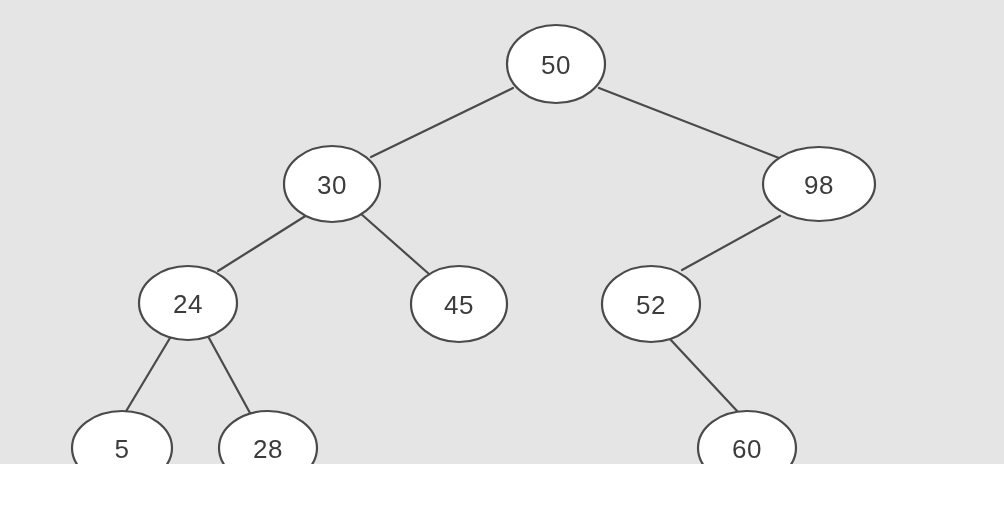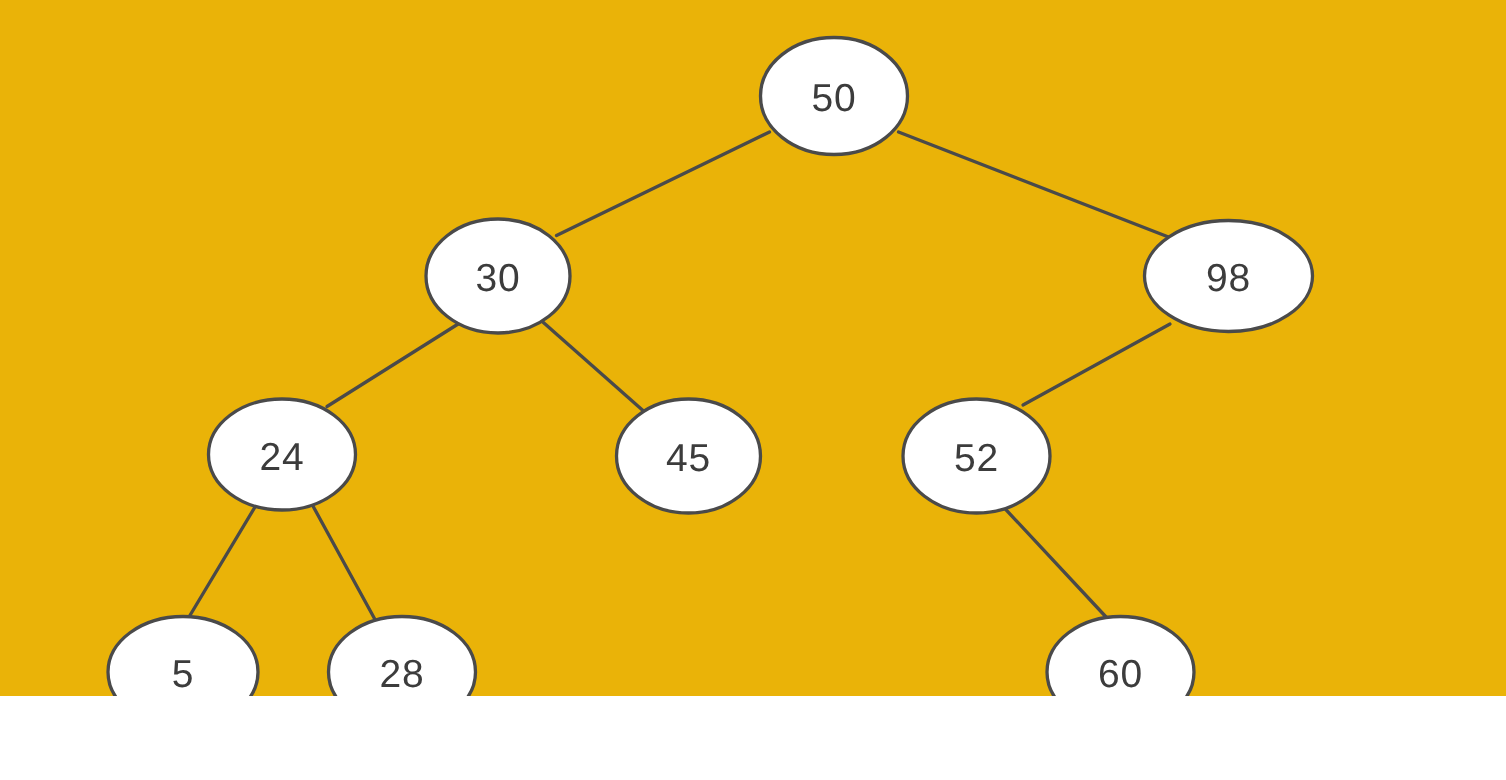--- a/index.html
+++ b/index.html
@@ -8,21 +8,21 @@
     padding: 0;
     background: #ffffff;
   }
   body {
     font-family: "Liberation Sans", sans-serif;
   }
   #canvas {
     position: relative;
     width: 1004px;
     height: 464px;
-    background: #eab308;
+    background: #e5e5e5;
     overflow: hidden;
   }
   #tree-svg {
     display: block;
     width: 1004px;
     height: 520px;
   }
   .edge-line {
     stroke: #4a4a4a;
     stroke-width: 2.2;

